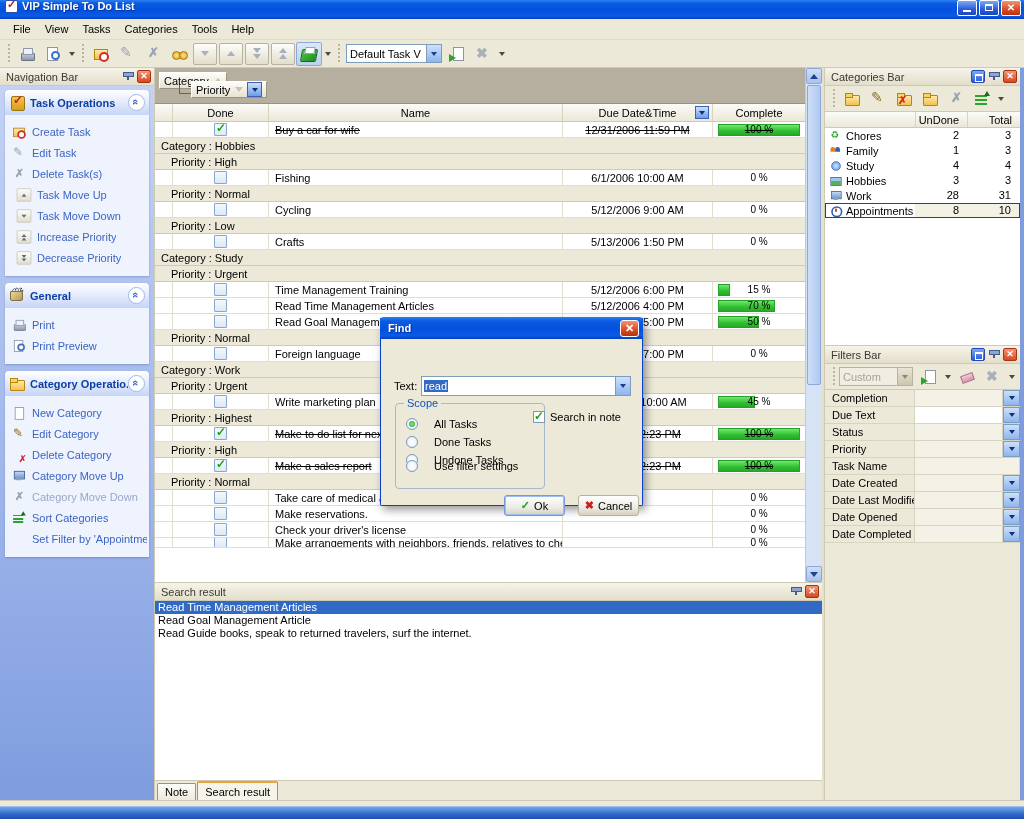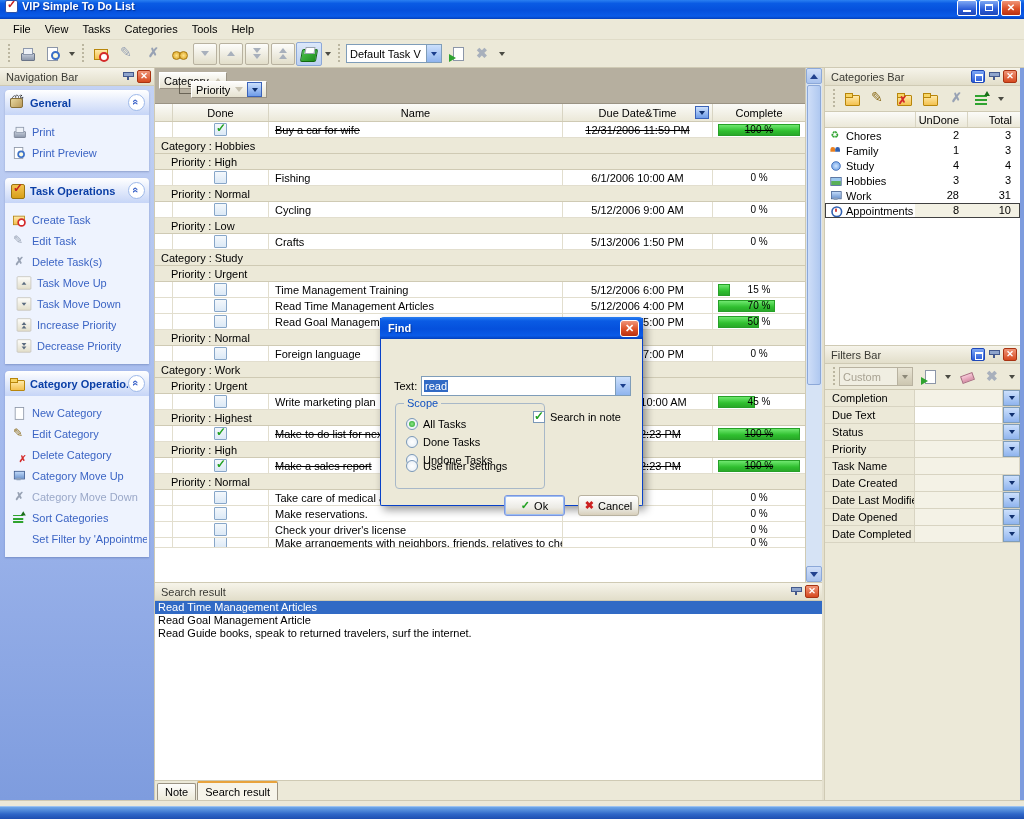--- a/index.html
+++ b/index.html
@@ -197,21 +197,21 @@
 .dtitle{height:22px;margin:-1px -1px 0;background:linear-gradient(180deg,#2A80F1 0%,#0A5BE4 18%,#0550DC 55%,#0A5BE8 85%,#0340BC 100%);border-radius:4px 4px 0 0;display:flex;align-items:center;padding:0 4px 0 8px}
 .dtitle .dtext{flex:1;color:#fff;font-weight:bold;text-shadow:1px 1px 1px #00349C}
 .dclose{width:19px;height:17px;background:linear-gradient(#F09578,#DC5026 55%,#B83010);border:1px solid #fff;border-radius:3px;color:#fff;font-weight:bold;font-size:11px;text-align:center;line-height:15px}
 .dbody{position:relative;height:164px}
 .dlabel{position:absolute;left:13px;top:41px}
 .dcombo{position:absolute;left:40px;top:37px;width:210px;height:20px;background:#fff;border:1px solid #7F9DB9;display:flex;align-items:center}
 .dcombo .dval{flex:1;padding-left:2px}
 .dcombo .dval span{background:#316AC5;color:#fff;padding:0 1px}
 .groupbox{position:absolute;left:14px;top:64px;width:150px;height:86px;border:1px solid #A8B8C8;border-radius:4px}
 .gblegend{position:absolute;left:8px;top:-7px;background:#ECE9D8;padding:0 3px;color:#1050C0}
-.radioline{position:absolute;left:10px;display:flex;align-items:center;gap:5px}
+.radioline{position:absolute;left:10px;display:flex;align-items:center;gap:16px}
 .radio{width:12px;height:12px;border:1px solid #7A98B8;border-radius:50%;background:radial-gradient(#fff,#E4ECF4);position:relative}
 .radio.sel::before{content:"";position:absolute;left:2px;top:2px;width:6px;height:6px;border-radius:50%;background:radial-gradient(#8CE88C,#1F9E1F)}
 .chkline{position:absolute;left:152px;top:72px;display:flex;align-items:center;gap:5px}
 .cbx{width:12px;height:12px;border:1px solid #7A98B8;background:#fff;position:relative}
 .cbx.on::before{content:"✓";position:absolute;left:0;top:-3px;color:#21A121;font-size:12px;font-weight:bold}
 .dbtn{position:absolute;top:156px;width:61px;height:21px;background:linear-gradient(#FFFFFF,#ECEBE5 60%,#D8D0BC);border:1px solid #7A96DF;border-radius:3px;display:flex;align-items:center;justify-content:center;gap:4px}
 .dbtn .okmark{color:#21A121;font-weight:bold}
 .dbtn .xmark{color:#CC2020;font-weight:bold}
 .dbtn.focus{box-shadow:0 0 0 1px #9CBEF4 inset}
 
@@ -299,83 +299,83 @@
 
     <div class="nav">
       <div class="cap">
         <span class="ctitle">Navigation Bar</span>
         <span class="capbtn pin"></span>
         <span class="capbtn closer">✕</span>
       </div>
       <div class="navbody" id="navbody">
           <div class="navsec">
             <div class="navhead">
+              <span class="ic ic-clip"></span>
+              <span class="ntitle">Task Operations</span>
+              <span class="rollbtn">
+                <span>«</span>
+              </span>
+            </div>
+            <div class="navitems">
+              <div class="navitem">
+                <span class="ic ic-newtask"></span>
+                <span class="nilabel">Create Task</span>
+              </div>
+              <div class="navitem">
+                <span class="ic ic-pencil-gray"></span>
+                <span class="nilabel">Edit Task</span>
+              </div>
+              <div class="navitem">
+                <span class="ic ic-hand"></span>
+                <span class="nilabel">Delete Task(s)</span>
+              </div>
+              <div class="navitem">
+                <span class="chevbtn" style="transform: scale(0.6);">
+                  <span class="tri up"></span>
+                </span>
+                <span class="nilabel">Task Move Up</span>
+              </div>
+              <div class="navitem">
+                <span class="chevbtn" style="transform: scale(0.6);">
+                  <span class="tri down"></span>
+                </span>
+                <span class="nilabel">Task Move Down</span>
+              </div>
+              <div class="navitem">
+                <span class="chevbtn" style="transform: scale(0.6);">
+                  <span class="tri up"></span>
+                  <span class="tri up"></span>
+                </span>
+                <span class="nilabel">Increase Priority</span>
+              </div>
+              <div class="navitem">
+                <span class="chevbtn" style="transform: scale(0.6);">
+                  <span class="tri down"></span>
+                  <span class="tri down"></span>
+                </span>
+                <span class="nilabel">Decrease Priority</span>
+              </div>
+            </div>
+          </div>
+          <div class="navsec">
+            <div class="navhead">
               <span class="ic ic-tools"></span>
               <span class="ntitle">General</span>
               <span class="rollbtn">
                 <span>«</span>
               </span>
             </div>
             <div class="navitems">
               <div class="navitem">
                 <span class="ic ic-print"></span>
                 <span class="nilabel">Print</span>
               </div>
               <div class="navitem">
                 <span class="ic ic-preview"></span>
                 <span class="nilabel">Print Preview</span>
-              </div>
-            </div>
-          </div>
-          <div class="navsec">
-            <div class="navhead">
-              <span class="ic ic-clip"></span>
-              <span class="ntitle">Task Operations</span>
-              <span class="rollbtn">
-                <span>«</span>
-              </span>
-            </div>
-            <div class="navitems">
-              <div class="navitem">
-                <span class="ic ic-newtask"></span>
-                <span class="nilabel">Create Task</span>
-              </div>
-              <div class="navitem">
-                <span class="ic ic-pencil-gray"></span>
-                <span class="nilabel">Edit Task</span>
-              </div>
-              <div class="navitem">
-                <span class="ic ic-hand"></span>
-                <span class="nilabel">Delete Task(s)</span>
-              </div>
-              <div class="navitem">
-                <span class="chevbtn" style="transform: scale(0.6);">
-                  <span class="tri up"></span>
-                </span>
-                <span class="nilabel">Task Move Up</span>
-              </div>
-              <div class="navitem">
-                <span class="chevbtn" style="transform: scale(0.6);">
-                  <span class="tri down"></span>
-                </span>
-                <span class="nilabel">Task Move Down</span>
-              </div>
-              <div class="navitem">
-                <span class="chevbtn" style="transform: scale(0.6);">
-                  <span class="tri up"></span>
-                  <span class="tri up"></span>
-                </span>
-                <span class="nilabel">Increase Priority</span>
-              </div>
-              <div class="navitem">
-                <span class="chevbtn" style="transform: scale(0.6);">
-                  <span class="tri down"></span>
-                  <span class="tri down"></span>
-                </span>
-                <span class="nilabel">Decrease Priority</span>
               </div>
             </div>
           </div>
           <div class="navsec">
             <div class="navhead">
               <span class="ic ic-folder"></span>
               <span class="ntitle">Category Operatio...</span>
               <span class="rollbtn">
                 <span>«</span>
               </span>

